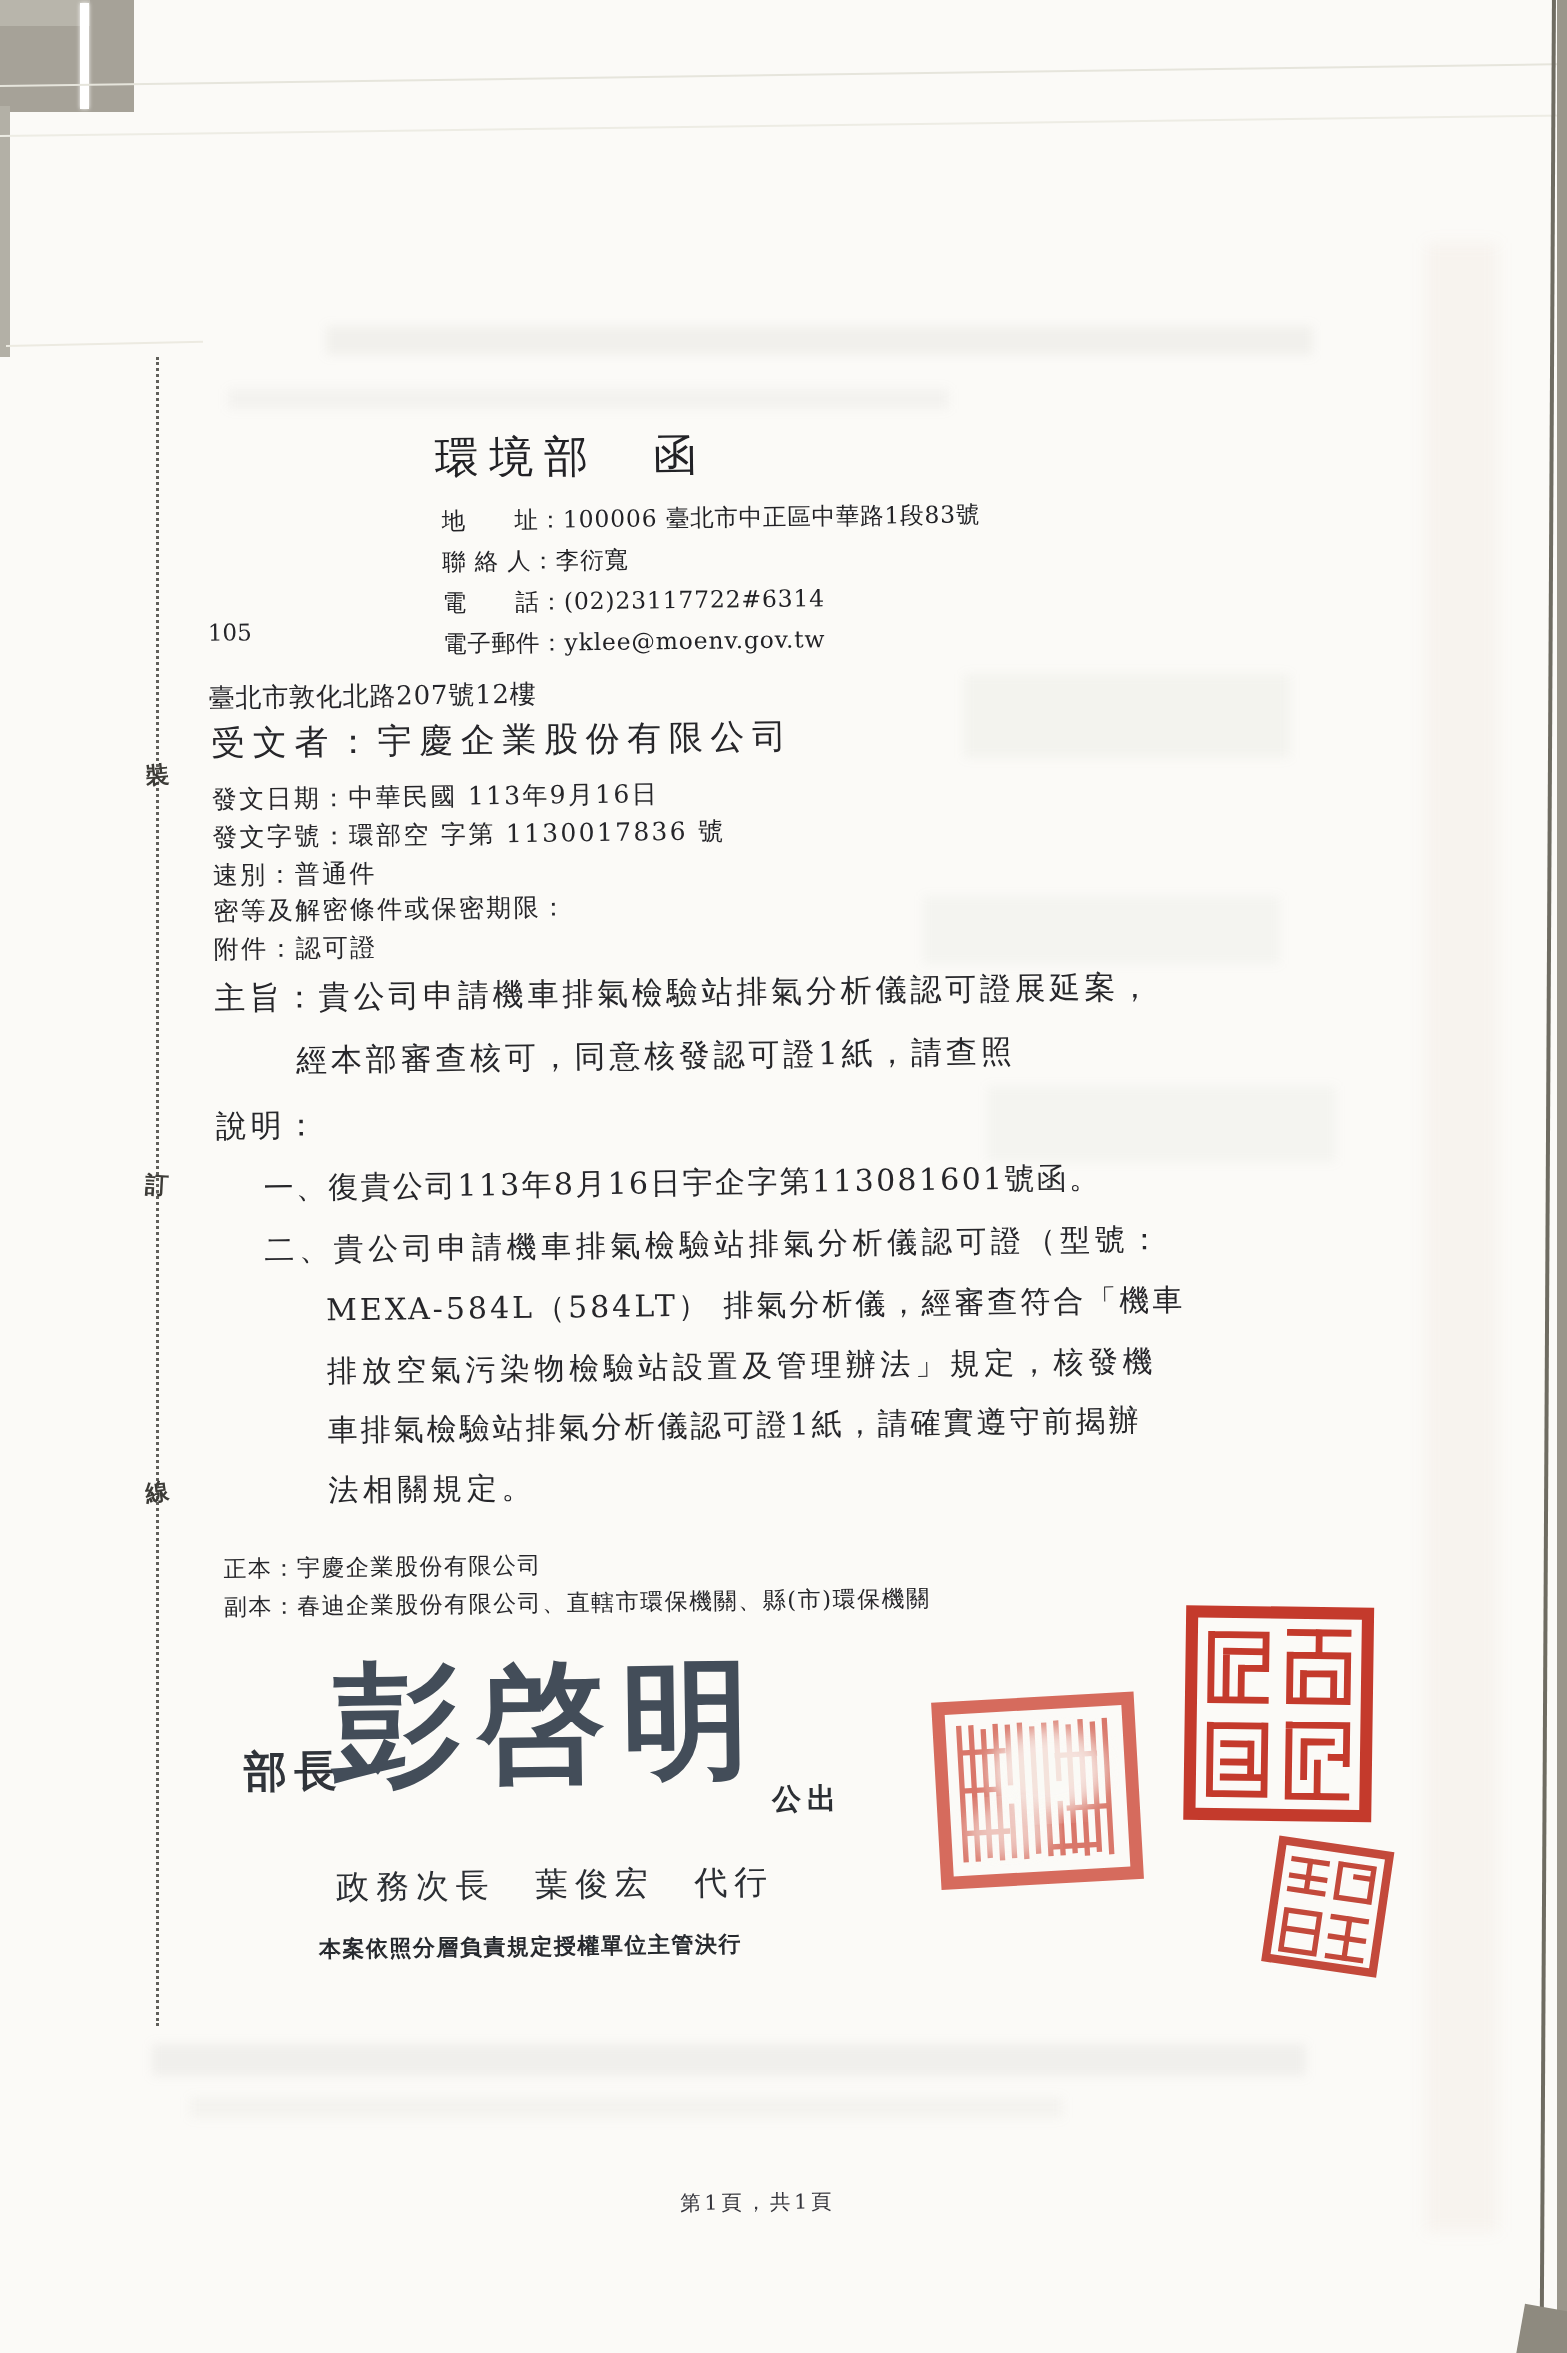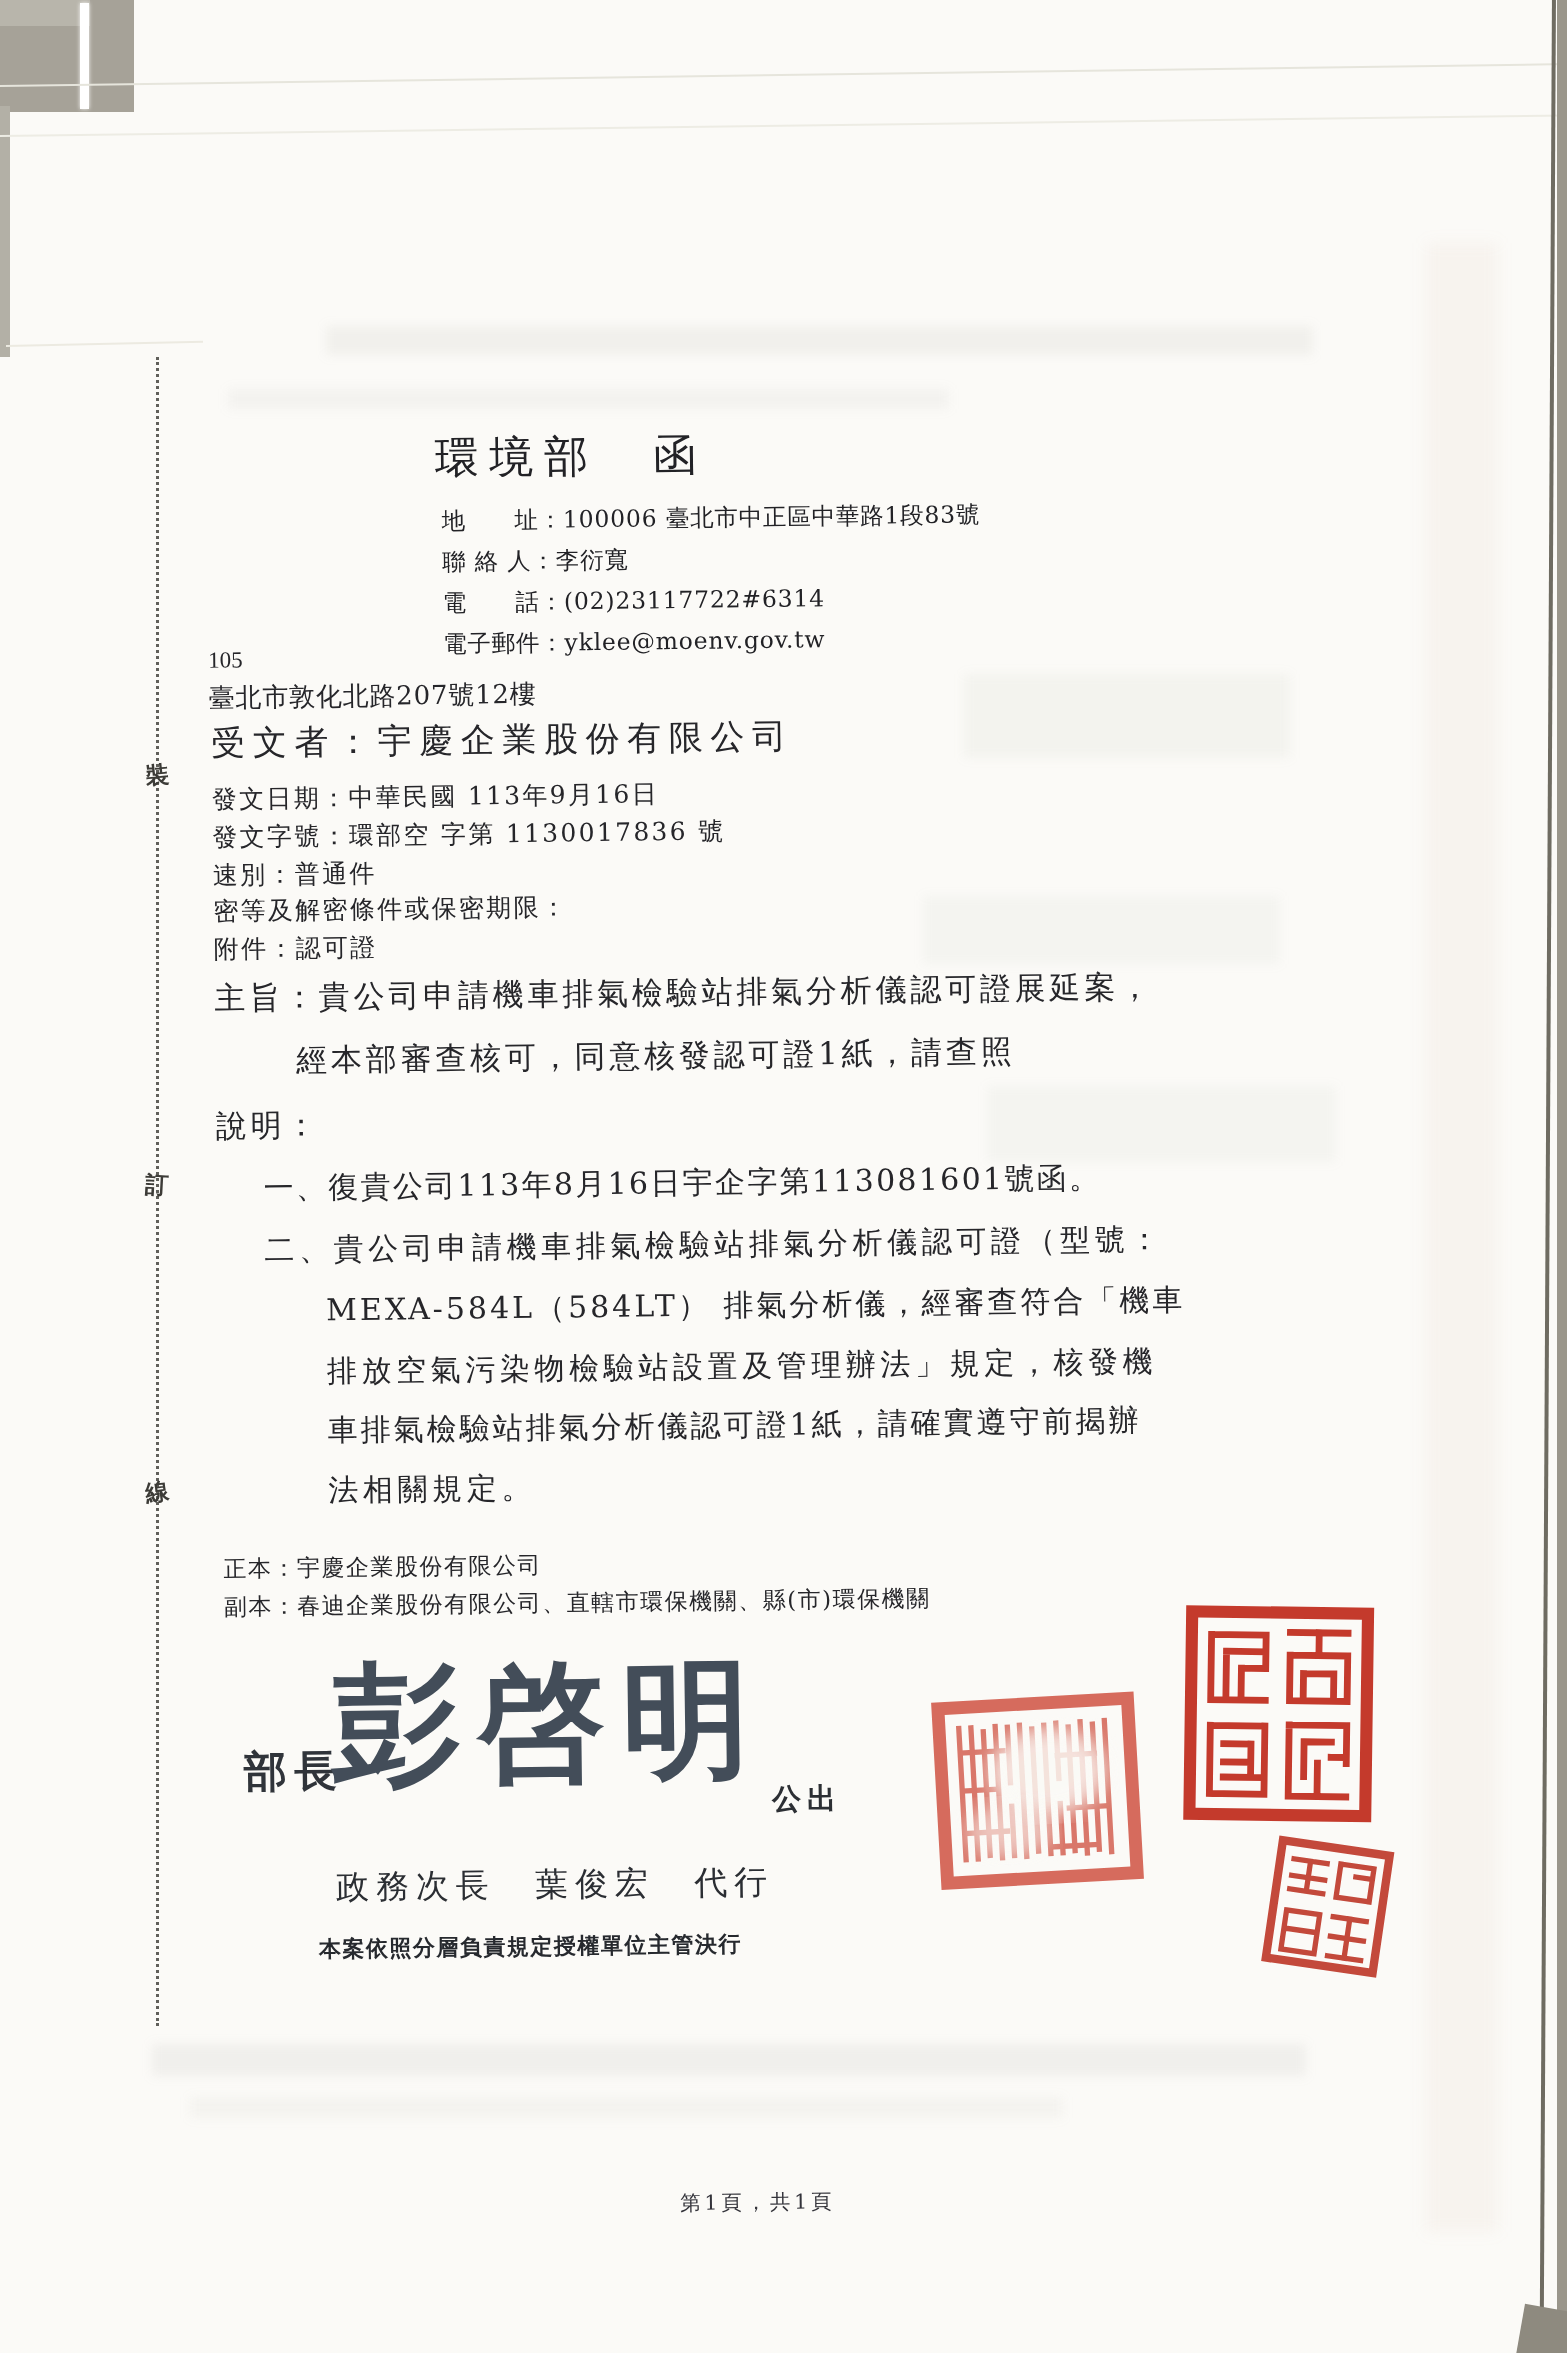--- a/index.html
+++ b/index.html
@@ -29,21 +29,21 @@
   .g7{left:190px;top:2097px;width:873px;height:21px;background:rgba(150,150,143,.07);}
   .warm-strip{left:1426px;top:243px;width:72px;height:1989px;background:rgba(205,160,125,.07);filter:blur(7.6px);}
   
   .bind-line{position:absolute;left:156px;top:357px;height:1669px;border-left:3px dotted #45443f;opacity:.85;}
   .bind-ch{position:absolute;left:141px;width:32px;text-align:center;font-size:23.5px;color:#3c3b37;font-weight:600;}
   
   .content{position:absolute;left:0;top:0;width:1568px;height:2354px;transform:rotate(-0.7deg);transform-origin:273px 1215px;}
   .t{position:absolute;white-space:nowrap;}
   .title{left:444px;top:431px;font-size:44px;letter-spacing:10.6px;color:#222226;}
   .hrow{left:450px;font-size:23.5px;letter-spacing:0.8px;color:#222226;}
-  .zip{left:215px;top:647px;font-size:23px;font-family:Liberation Serif, serif;}
+  .zip{left:215px;top:619px;font-size:23px;}
   .raddr{left:215px;top:680px;font-size:26px;letter-spacing:0.8px;}
   .recip{left:217px;top:720px;font-size:34px;letter-spacing:7.6px;}
   .meta{left:217px;font-size:25px;letter-spacing:2.3px;}
   .subj{font-size:31px;letter-spacing:3.8px;}
   .body-line{font-size:30px;letter-spacing:4.6px;}
   .copy{left:219px;font-size:23px;letter-spacing:1.5px;}
   .minister-title{left:237px;top:1743px;font-size:43px;font-weight:600;color:#30343a;letter-spacing:7.6px;}
   .calli{left:326px;top:1660px;font-size:128px;font-weight:700;color:#434d59;letter-spacing:16.7px;transform:skewX(-4deg) rotate(-1deeg);line-height:1;}
   .status{left:765px;top:1786px;font-size:29px;letter-spacing:6px;font-weight:600;color:#2c2f34;}
   .deputy{left:328px;top:1866px;font-size:33px;letter-spacing:6.8px;color:#2b2e33;}

